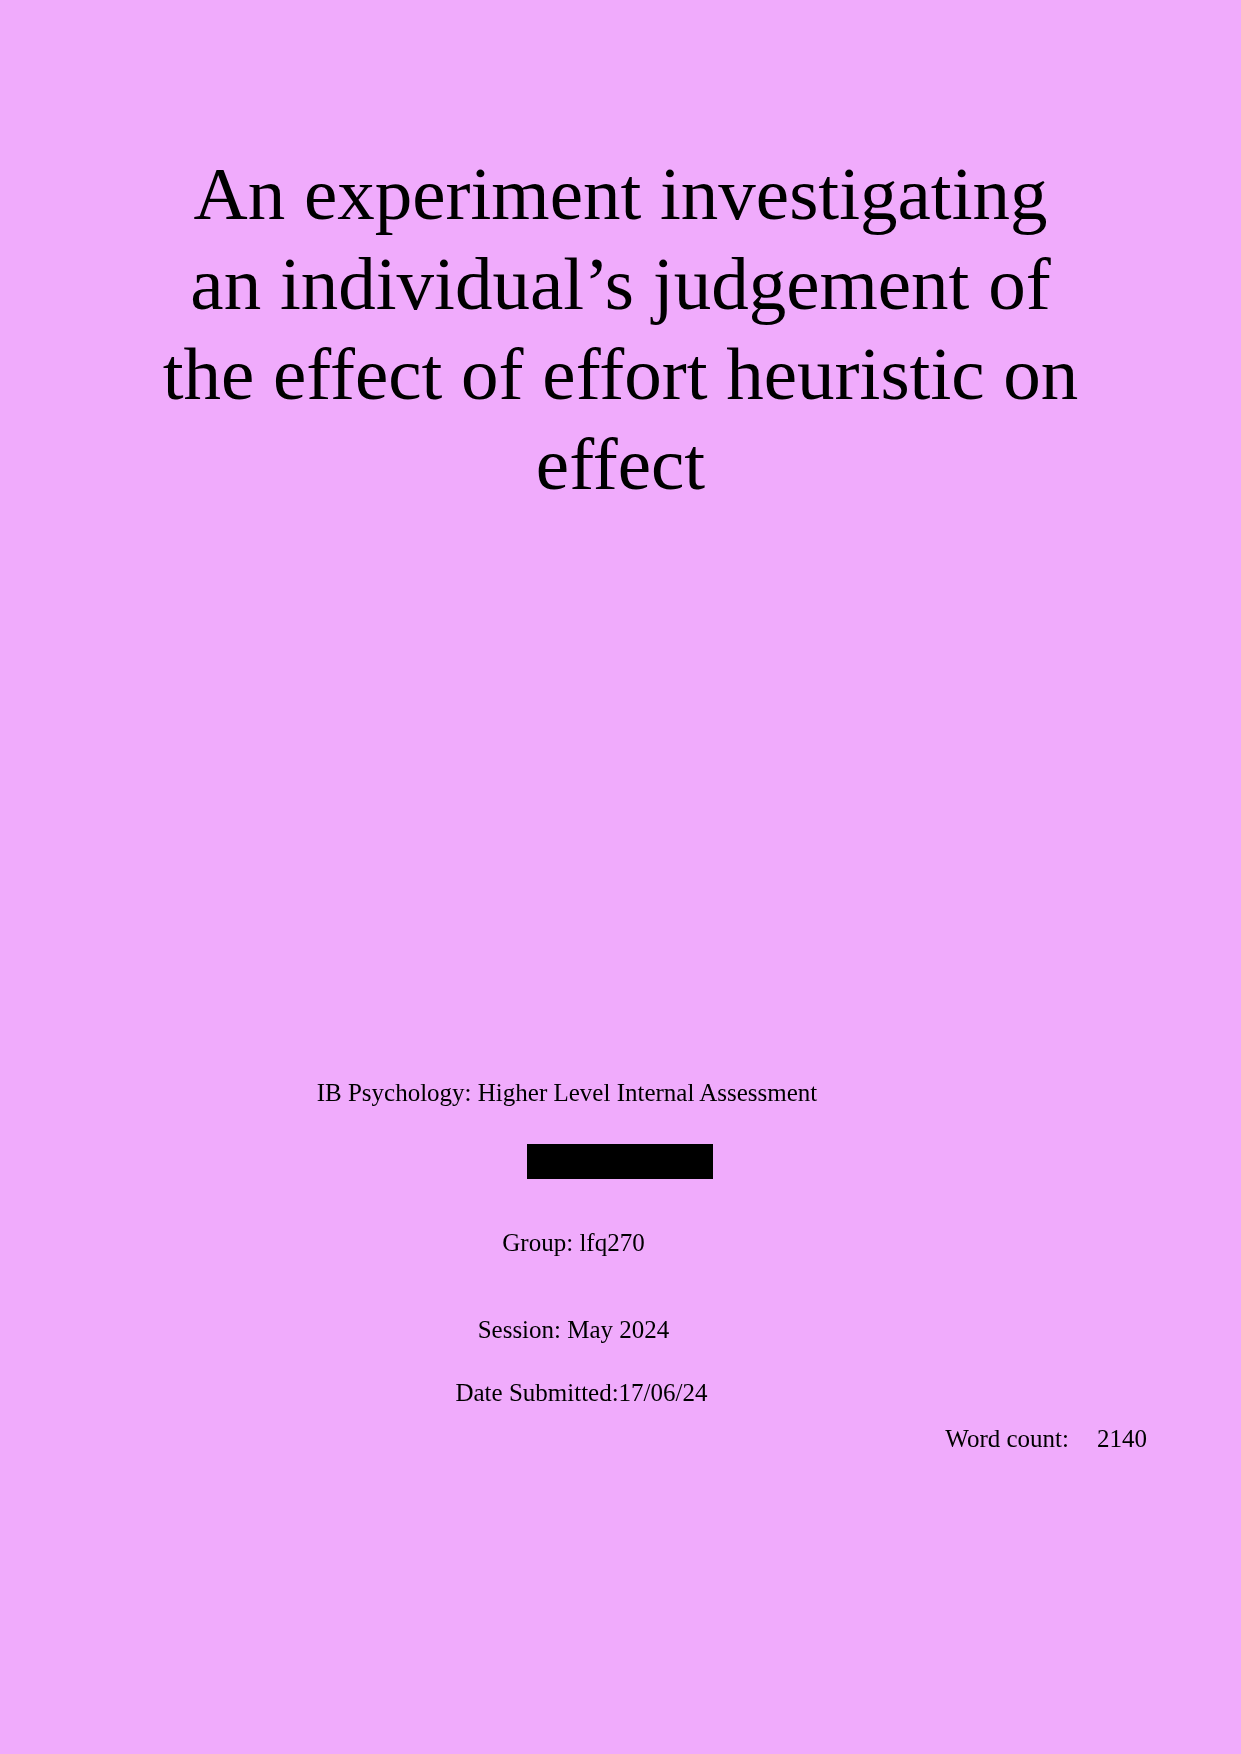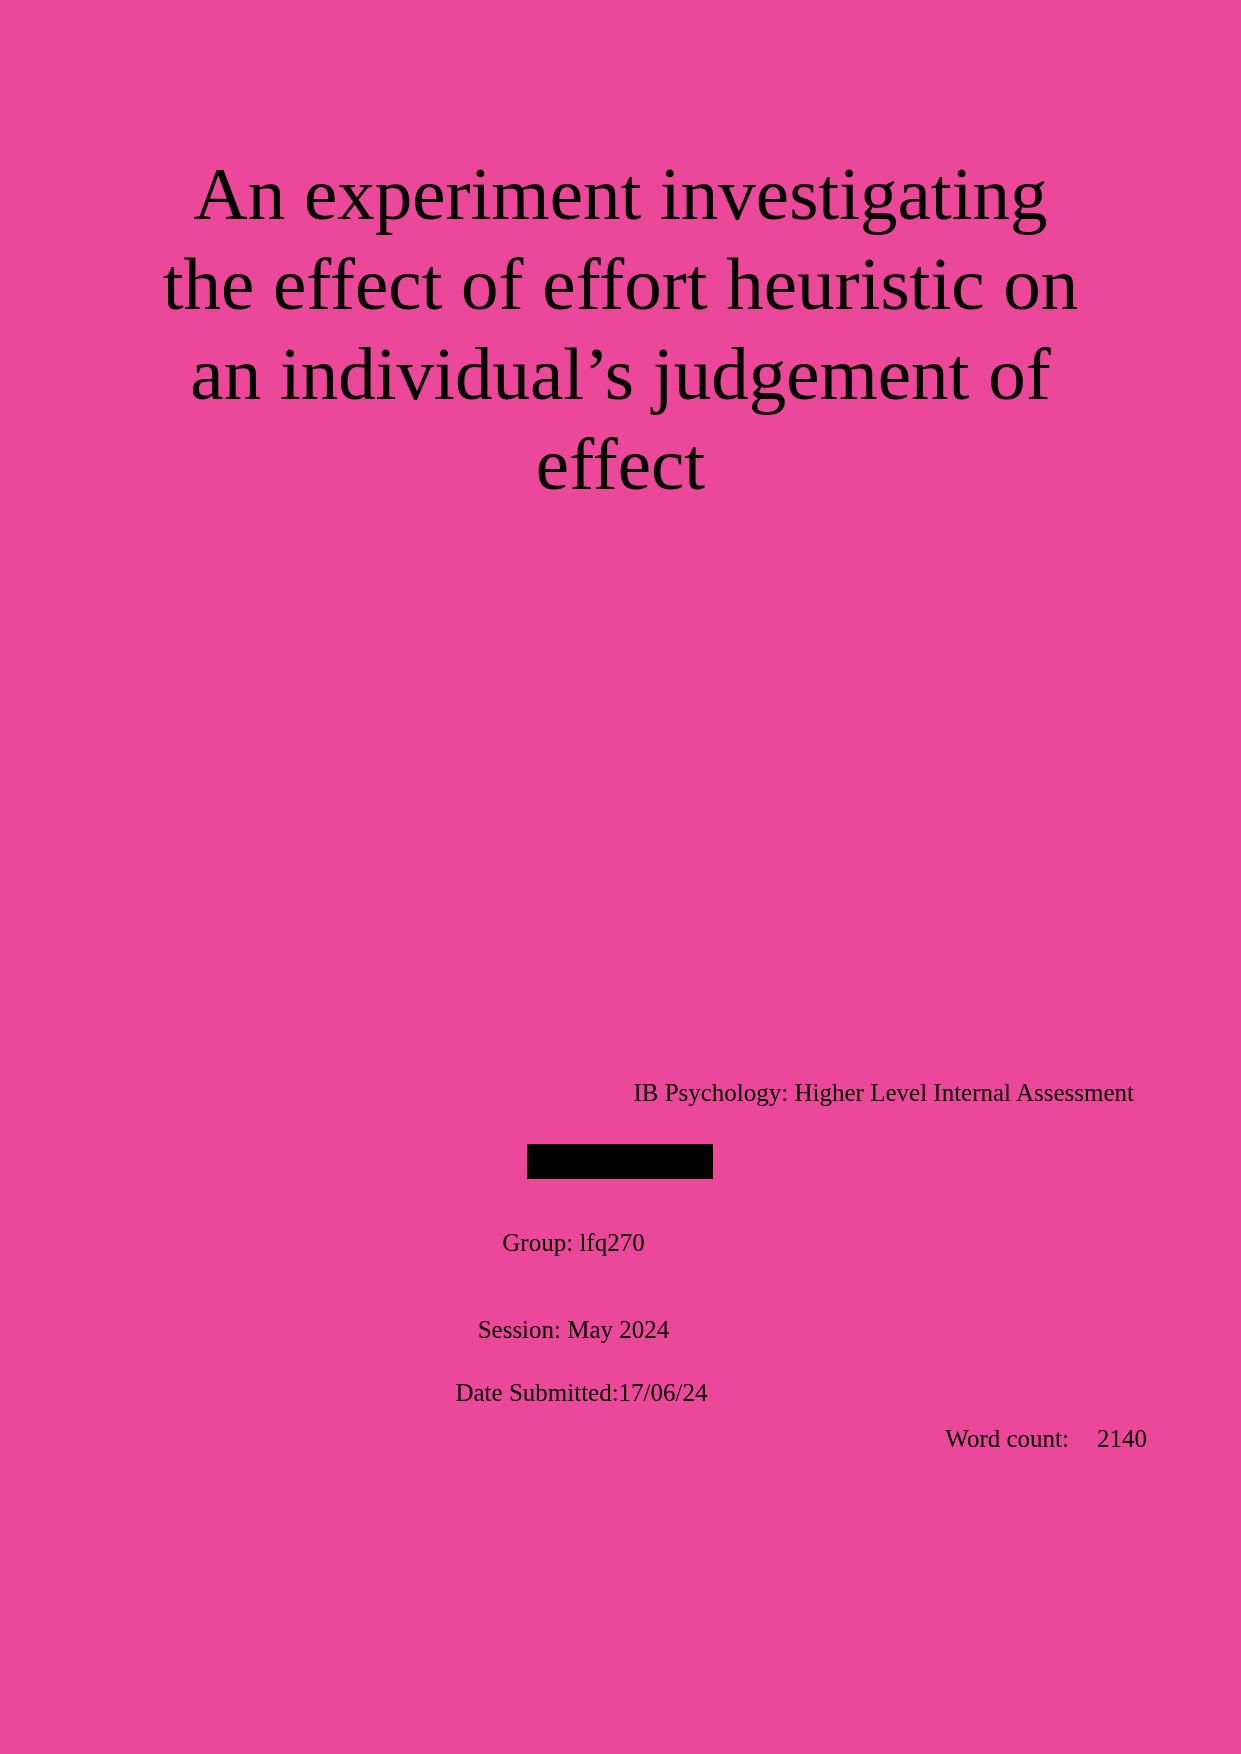--- a/index.html
+++ b/index.html
@@ -4,42 +4,42 @@
 <style>
   html, body {
     margin: 0;
     padding: 0;
     background: #ffffff;
   }
   .page {
     position: relative;
     width: 1241px;
     height: 1754px;
-    background: #ec4899;
+    background: #f0abfc;
     overflow: hidden;
     font-family: "Liberation Serif", "DejaVu Serif", serif;
     color: #000000;
   }
   .doc-title {
     position: absolute;
     top: 149px;
     left: 0;
     width: 1241px;
     text-align: center;
     font-size: 75px;
     line-height: 90px;
     font-weight: 400;
     color: #000000;
   }
   .subtitle {
     position: absolute;
     top: 1079px;
     left: 0;
     width: 1134px;
-    text-align: right;
+    text-align: center;
     font-size: 25px;
     line-height: 28px;
     color: #000000;
   }
   .redaction-bar {
     position: absolute;
     top: 1144px;
     left: 527px;
     width: 186px;
     height: 35px;
@@ -60,22 +60,22 @@
   .detail-wordcount { top: 1425px; text-align: right; }
   .wordcount-value { margin-left: 28px; }
 </style>
 </head>
 <body>
 
 <div class="page">
 
   <div class="doc-title">
     <div>An experiment investigating</div>
+    <div>an individual’s judgement of</div>
     <div>the effect of effort heuristic on</div>
-    <div>an individual’s judgement of</div>
     <div>effect</div>
   </div>
 
   <div class="subtitle">IB Psychology: Higher Level Internal Assessment</div>
 
   <div class="redaction-bar"></div>
 
   <div class="detail-line detail-group">Group: lfq270</div>
 
   <div class="detail-line detail-session">Session: May 2024</div>

